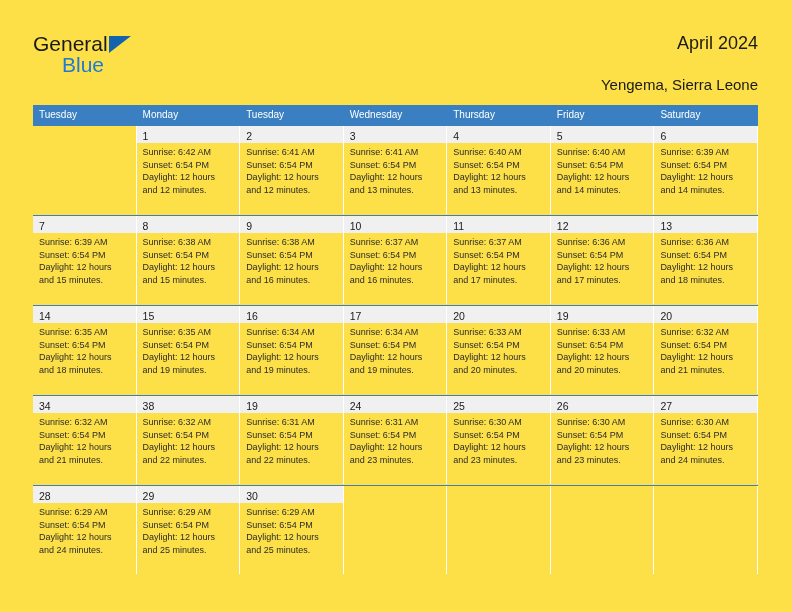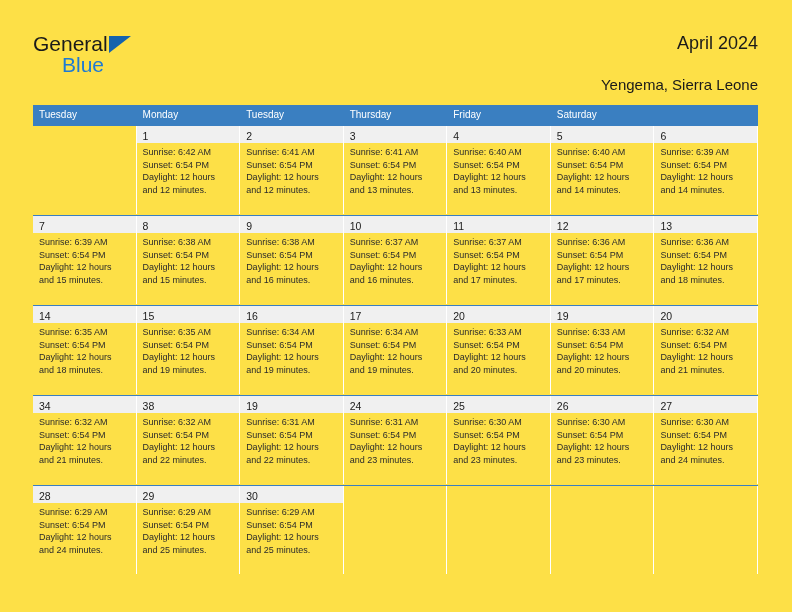--- a/index.html
+++ b/index.html
@@ -153,20 +153,21 @@
     </div>
 
   </div>
 
   <div class="calendar">
 
     <div class="dow-row">
       <div class="dow-cell">Tuesday</div>
       <div class="dow-cell">Monday</div>
       <div class="dow-cell">Tuesday</div>
+      <div class="dow-cell">Wednesday</div>
       <div class="dow-cell">Thursday</div>
       <div class="dow-cell">Friday</div>
       <div class="dow-cell">Saturday</div>
     </div>
 
     <div class="week">
       <div class="day-cell empty">
         <div class="daynum-band"><span class="daynum"></span></div>
         <div class="day-lines">
           <div class="day-line"></div>

